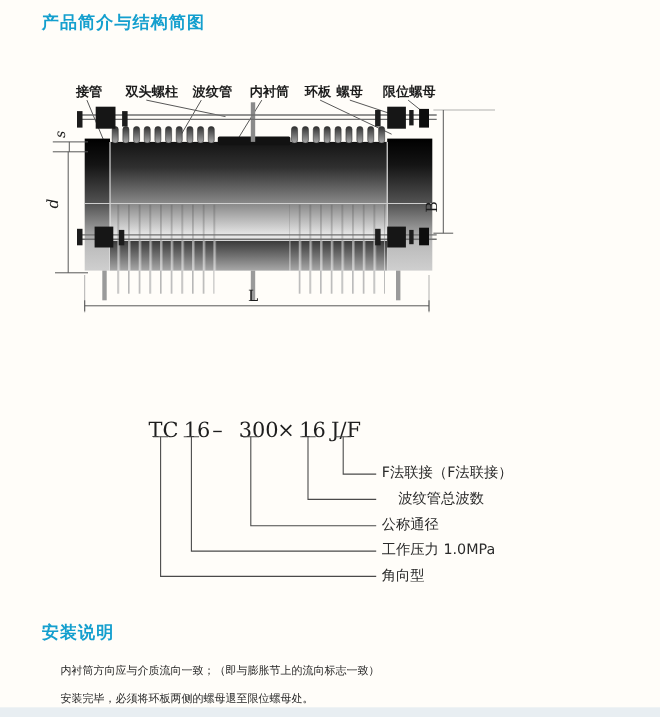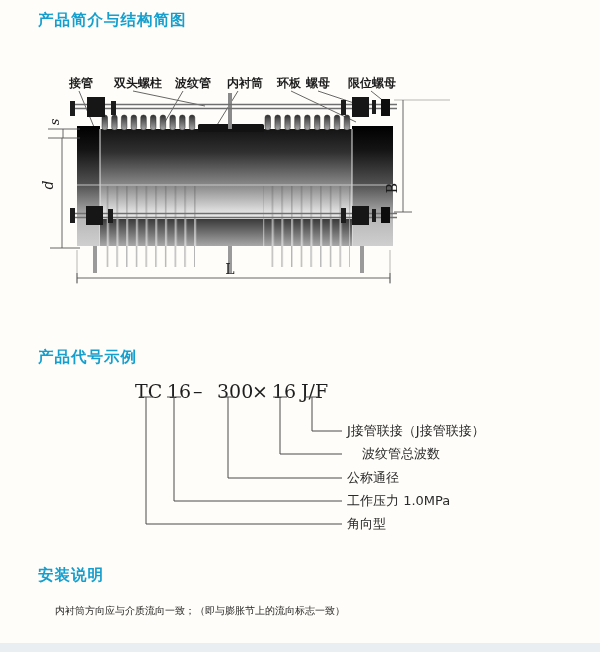--- a/index.html
+++ b/index.html
@@ -216,21 +216,20 @@
     <g>
       <line class="extline" x1="77" y1="250" x2="77" y2="284"></line>
       <line class="extline" x1="390" y1="250" x2="390" y2="284"></line>
       <line class="dimline" x1="77" y1="278" x2="390" y2="278"></line>
       <line class="dimline" x1="77" y1="273" x2="77" y2="283"></line>
       <line class="dimline" x1="390" y1="273" x2="390" y2="283"></line>
       <text class="dim-letter" font-size="14" text-anchor="middle" x="230" y="274">L</text>
     </g>
   </svg>
 
-  <div class="heading h2">产品代号示例</div>
 
   <span class="code-seg" style="left:135px;">TC</span>
   <span class="code-seg" style="left:167px;">16</span>
   <span class="code-seg" style="left:193px;">–</span>
   <span class="code-seg" style="left:217px;">300</span>
   <span class="code-seg" style="left:252px;">×</span>
   <span class="code-seg" style="left:272px;">16</span>
   <span class="code-seg" style="left:301px;">J/F</span>
 
   <svg class="code-lines-svg" width="222" height="140" viewBox="128 393 222 140">
@@ -241,26 +240,27 @@
         <polyline points="174,397 174,501 342,501"></polyline>
       <line x1="221" y1="397" x2="235" y2="397"></line>
         <polyline points="228,397 228,478 342,478"></polyline>
       <line x1="273" y1="397" x2="287" y2="397"></line>
         <polyline points="280,397 280,454 342,454"></polyline>
       <line x1="305" y1="397" x2="319" y2="397"></line>
         <polyline points="312,397 312,431 342,431"></polyline>
     </g>
   </svg>
 
-  <span class="callout-label" style="top:422px;">J接管联接（J接管联接）</span>
+  <span class="callout-label" style="top:422px;">F法联接（F法联接）</span>
   <span class="callout-label" style="top:445px;margin-left:15px;">波纹管总波数</span>
   <span class="callout-label" style="top:469px;">公称通径</span>
   <span class="callout-label" style="top:492px;">工作压力 1.0MPa</span>
   <span class="callout-label" style="top:515px;">角向型</span>
 
   <div class="heading h3">安装说明</div>
 
   <div class="install-text">
     <div>内衬筒方向应与介质流向一致；（即与膨胀节上的流向标志一致）</div>
+    <div>安装完毕，必须将环板两侧的螺母退至限位螺母处。</div>
   </div>
 
   <div class="footer-strip"></div>
 </div>
 
 </body></html>

